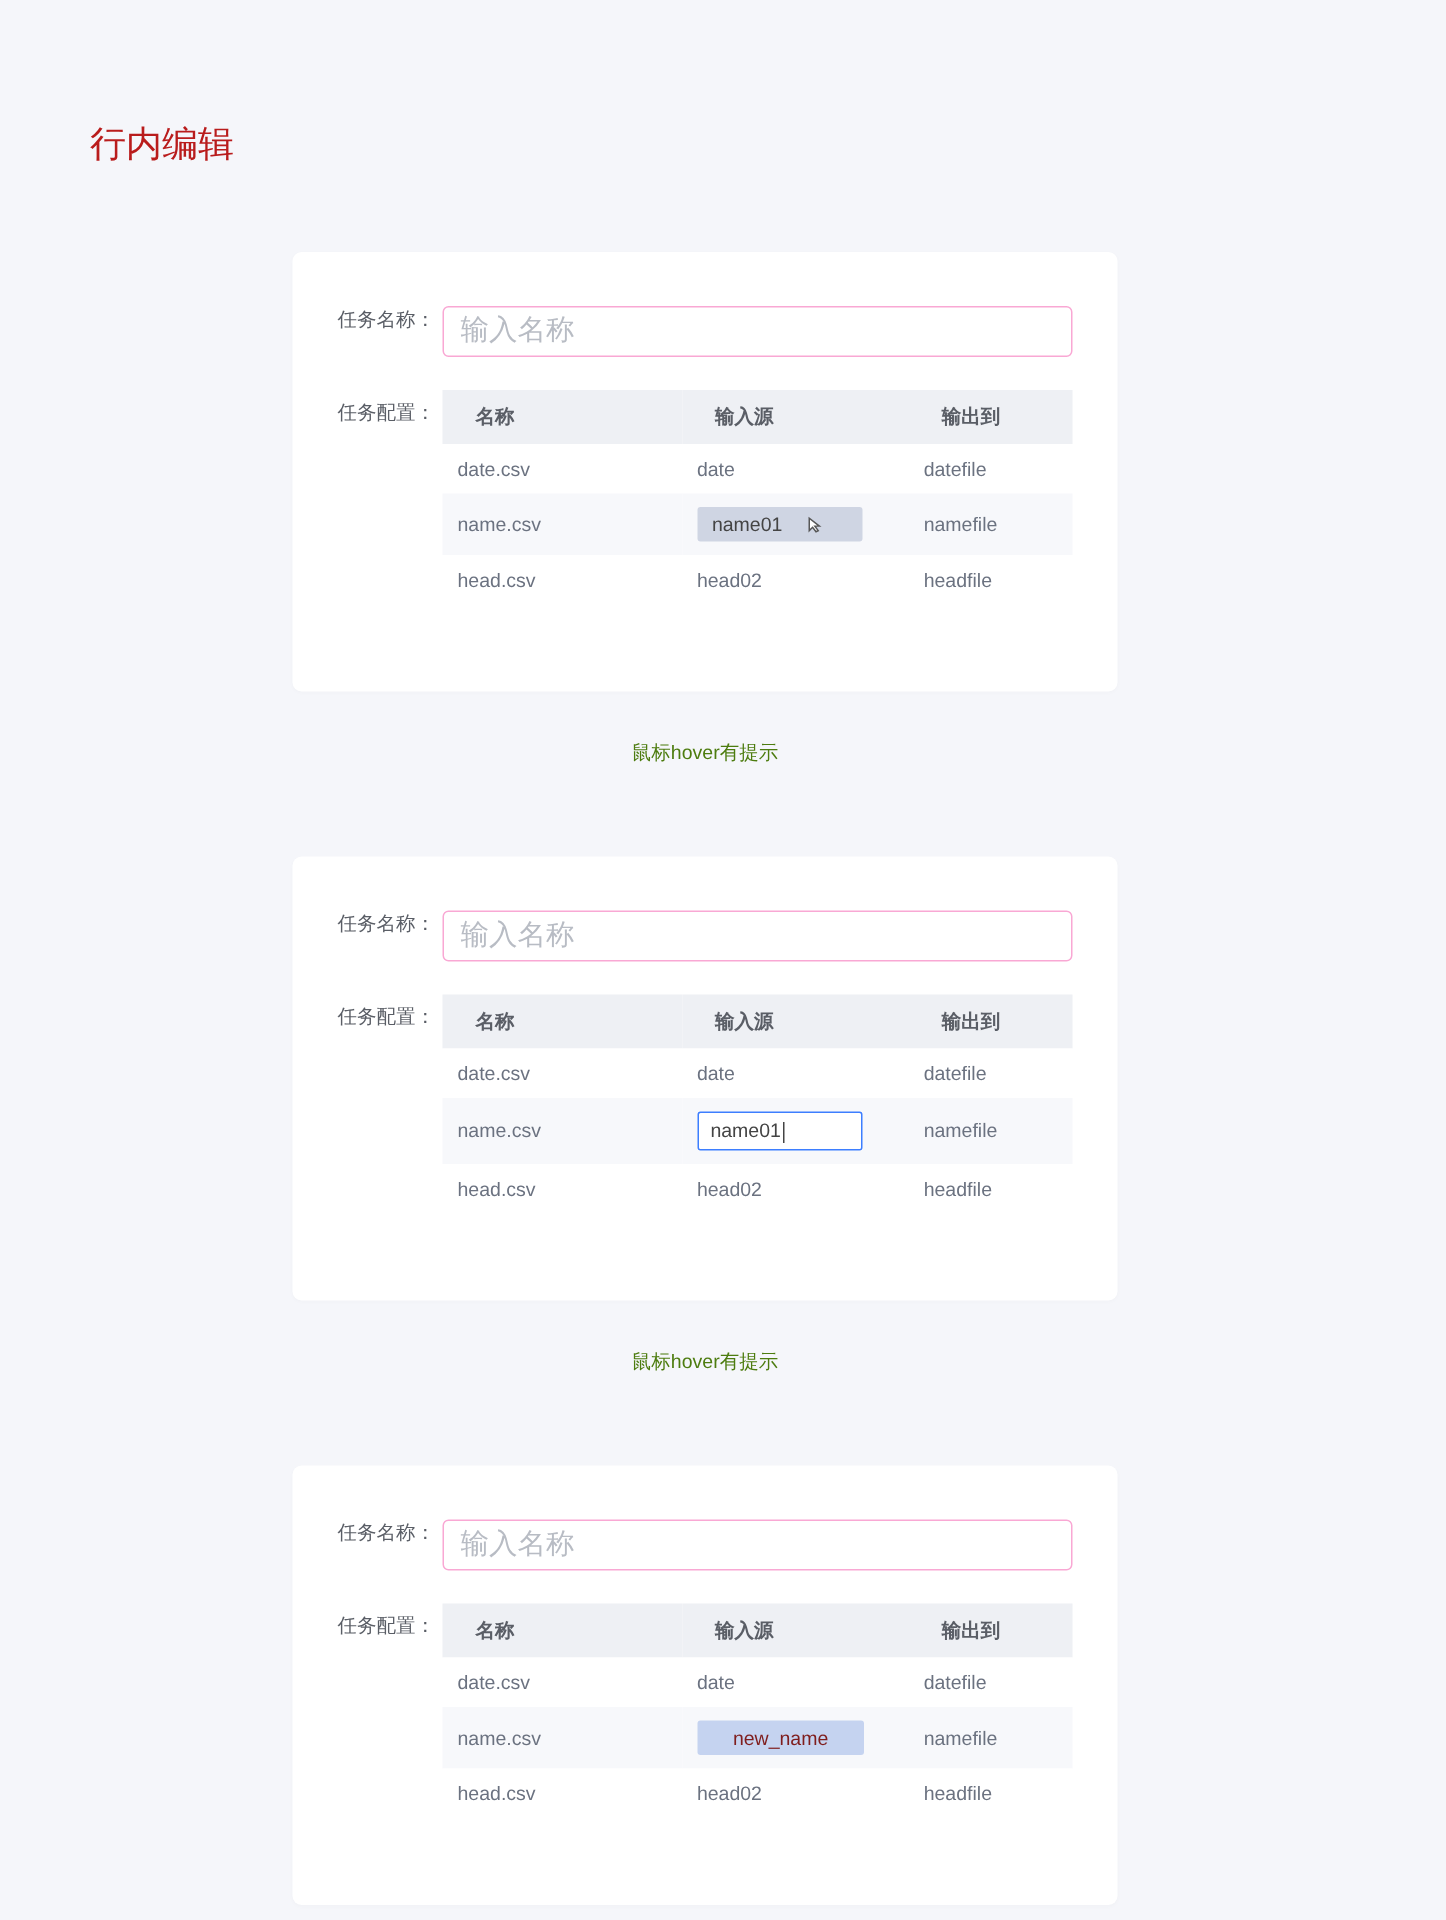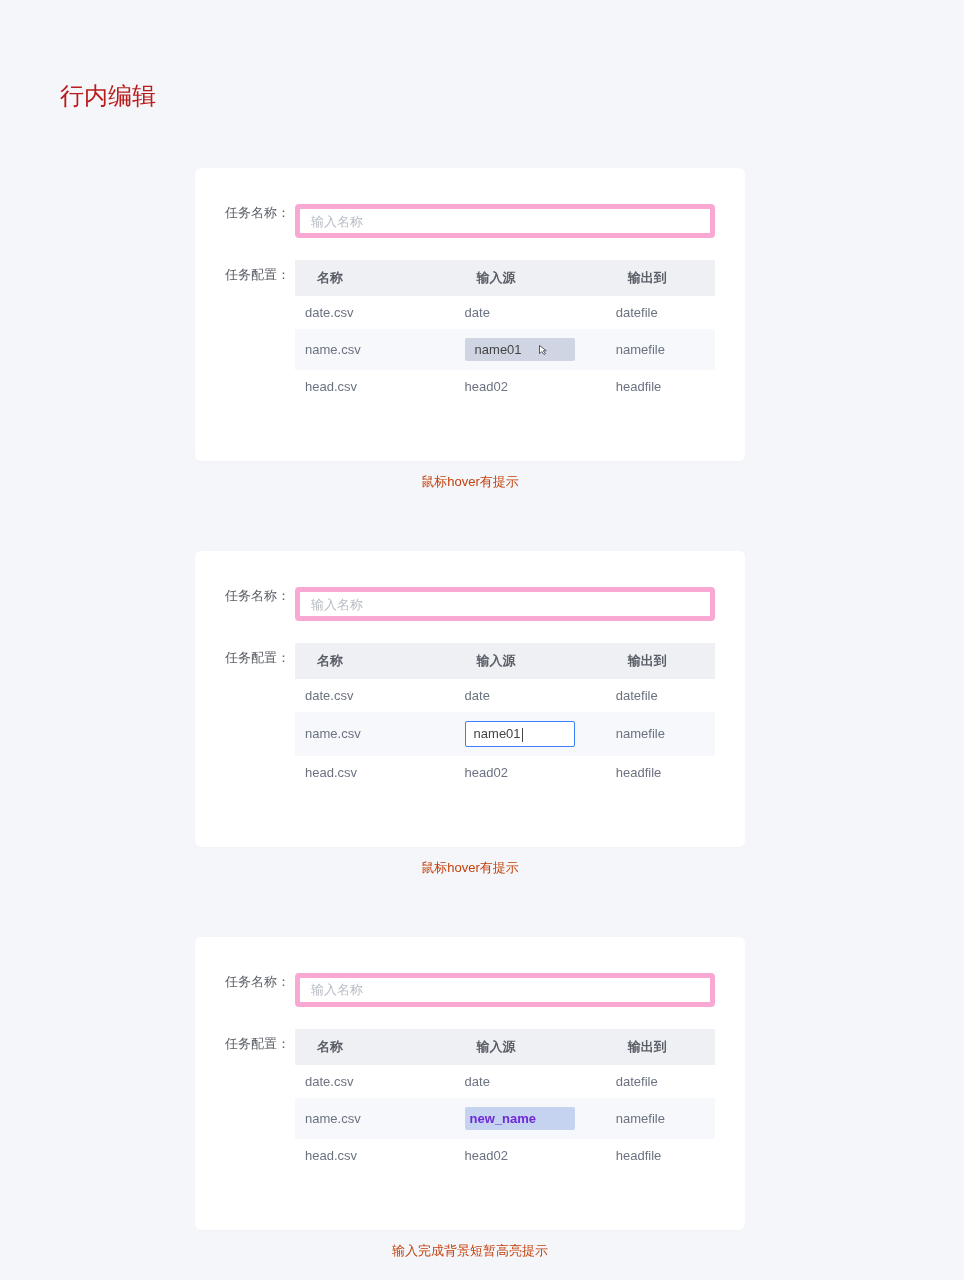--- a/index.html
+++ b/index.html
@@ -42,24 +42,24 @@
   font-size: 13px;
   color: #5a5e66;
   padding-top: 6px;
 }
 .form-row:not(.align-top) .form-label {
   padding-top: 0;
 }
 .text-input {
   flex: 1;
   height: 34px;
-  border: 5px solid #f9a8d4;
+  border: 1px solid #f9a8d4;
   border-radius: 4px;
   padding: 0 11px;
-  font-size: 13px;
+  font-size: 19px;
   color: #606266;
   outline: none;
 }
 .text-input::placeholder {
   color: #b8bcc4;
 }
 .table-wrap {
   flex: 1;
 }
 .tbl {
@@ -121,31 +121,30 @@
   display: inline-block;
   width: 1px;
   height: 14px;
   background: #444;
   vertical-align: middle;
   margin-left: 1px;
 }
 .cell-highlight {
   display: inline-block;
   background: #c5d3f0;
-  color: #6d28d9;
-  padding: 4px 5px;
+  color: #7f1d1d;
+  padding: 4px 24px;
   border-radius: 2px;
   min-width: 110px;
-  font-weight: bold;
 }
 .caption {
   text-align: center;
   font-size: 13px;
-  color: #c2410c;
-  margin-top: 12px;
+  color: #4d7c0f;
+  margin-top: 32px;
   margin-bottom: 60px;
   margin-left: 135px;
   width: 550px;
 }
 .caption:last-of-type {
   margin-bottom: 0;
 }
 </style>
 </head>
 <body>

